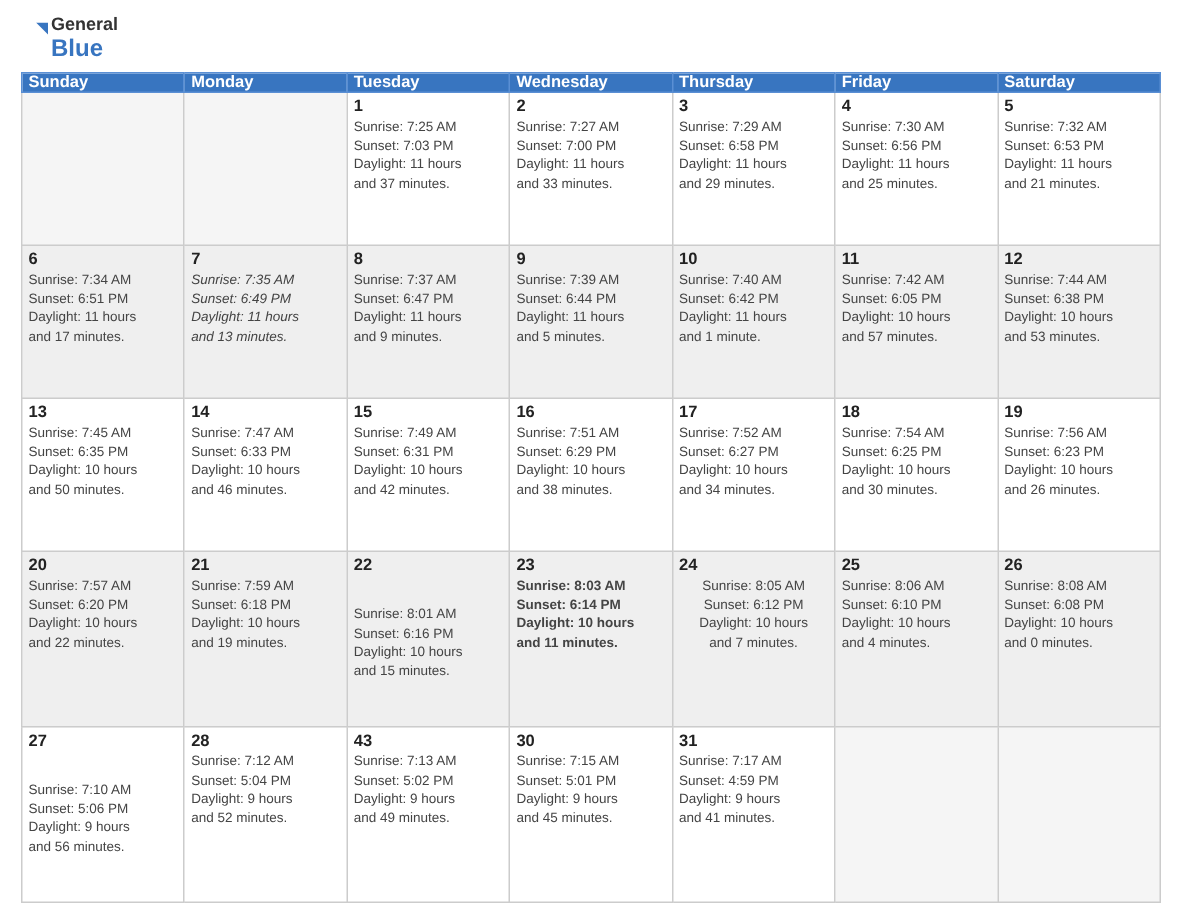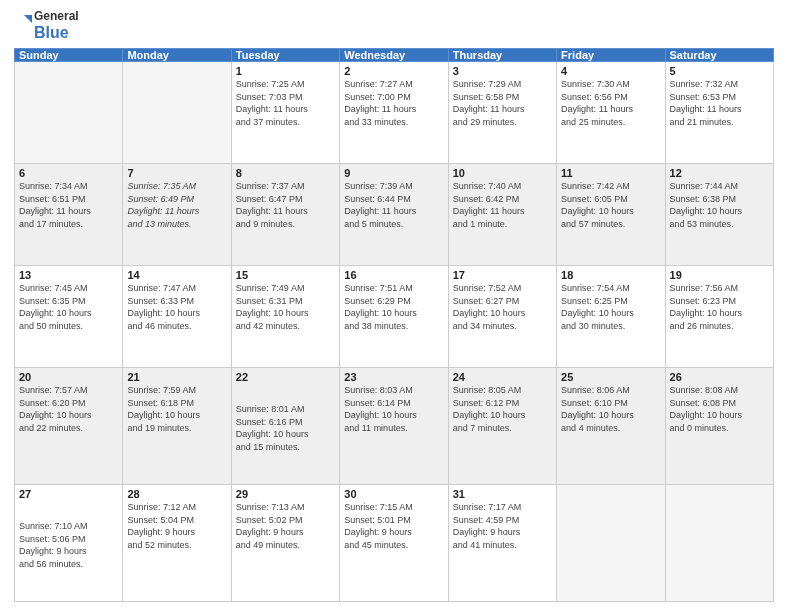--- a/index.html
+++ b/index.html
@@ -281,28 +281,28 @@
           </td>
           <td>
             <span class="day-num">22</span>
             <div class="day-info" style="white-space: pre-line; margin-top: 20px;">Sunrise: 8:01 AM
 Sunset: 6:16 PM
 Daylight: 10 hours
 and 15 minutes.</div>
           </td>
           <td>
             <span class="day-num">23</span>
-            <div class="day-info" style="white-space: pre-line;">Sunrise: 8:03 AM
+            <div class="day-info" style="white-space: pre-line; font-weight: bold;">Sunrise: 8:03 AM
 Sunset: 6:14 PM
 Daylight: 10 hours
 and 11 minutes.</div>
           </td>
           <td>
             <span class="day-num">24</span>
-            <div class="day-info" style="white-space: pre-line;">Sunrise: 8:05 AM
+            <div class="day-info" style="white-space: pre-line; text-align: center;">Sunrise: 8:05 AM
 Sunset: 6:12 PM
 Daylight: 10 hours
 and 7 minutes.</div>
           </td>
           <td>
             <span class="day-num">25</span>
             <div class="day-info" style="white-space: pre-line;">Sunrise: 8:06 AM
 Sunset: 6:10 PM
 Daylight: 10 hours
 and 4 minutes.</div>
@@ -324,21 +324,21 @@
 and 56 minutes.</div>
           </td>
           <td>
             <span class="day-num">28</span>
             <div class="day-info" style="white-space: pre-line;">Sunrise: 7:12 AM
 Sunset: 5:04 PM
 Daylight: 9 hours
 and 52 minutes.</div>
           </td>
           <td>
-            <span class="day-num">29</span>
+            <span class="day-num">43</span>
             <div class="day-info" style="white-space: pre-line;">Sunrise: 7:13 AM
 Sunset: 5:02 PM
 Daylight: 9 hours
 and 49 minutes.</div>
           </td>
           <td>
             <span class="day-num">30</span>
             <div class="day-info" style="white-space: pre-line;">Sunrise: 7:15 AM
 Sunset: 5:01 PM
 Daylight: 9 hours

